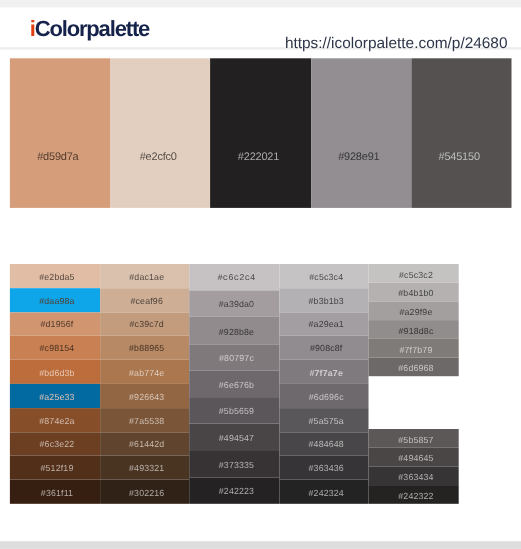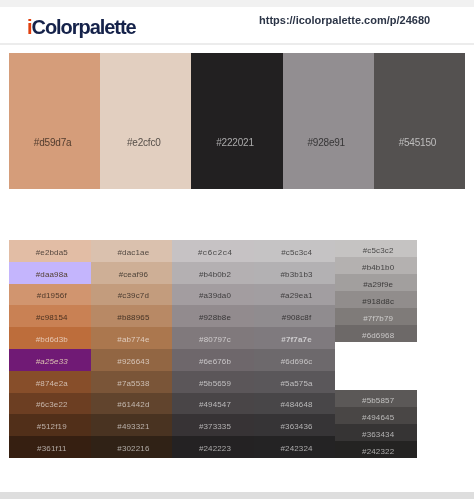--- a/index.html
+++ b/index.html
@@ -37,26 +37,25 @@
     line-height: 20px;
     font-weight: bold;
     letter-spacing: -1.05px;
     color: #15224a;
     white-space: nowrap;
   }
   #logo .i { color: #e0400f; }
   #url {
     position: absolute;
     left: 259px;
-    top: 8px;
-    font-size: 11px;
+    top: 27px;
+    font-size: 14px;
     line-height: 11px;
     color: #2c3547;
     white-space: nowrap;
-    font-weight: bold;
   }
   
   #band {
     position: absolute;
     left: 9px;
     top: 53px;
     width: 456px;
     height: 136px;
     display: flex;
   }
@@ -146,33 +145,33 @@
       <div class="band-sw" style="background: rgb(84, 81, 80);">
         <div class="band-label" style="color: rgb(190, 189, 189);">#545150</div>
       </div>
     </div>
 
   <div id="grid">
       <div class="gcol">
         <div class="gcell" style="background: rgb(226, 189, 165);">
           <span style="color: rgb(86, 72, 63);">#e2bda5</span>
         </div>
-        <div class="gcell" style="background: #c4b5fd;">
+        <div class="gcell" style="background: #0ea5e9;">
           <span style="color: rgb(83, 64, 52);">#daa98a</span>
         </div>
         <div class="gcell" style="background: rgb(209, 149, 111);">
           <span style="color: rgb(79, 57, 42);">#d1956f</span>
         </div>
         <div class="gcell" style="background: rgb(201, 129, 84);">
           <span style="color: rgb(76, 49, 32);">#c98154</span>
         </div>
         <div class="gcell" style="background: rgb(189, 109, 59);">
           <span style="color: rgb(230, 200, 181);">#bd6d3b</span>
         </div>
-        <div class="gcell" style="background: #701a75; font-style: italic;">
+        <div class="gcell" style="background: #0369a1;">
           <span style="color: rgb(220, 194, 177);">#a25e33</span>
         </div>
         <div class="gcell" style="background: rgb(135, 78, 42);">
           <span style="color: rgb(209, 188, 174);">#874e2a</span>
         </div>
         <div class="gcell" style="background: rgb(108, 62, 34);">
           <span style="color: rgb(199, 182, 171);">#6c3e22</span>
         </div>
         <div class="gcell" style="background: rgb(81, 47, 25);">
           <span style="color: rgb(189, 176, 168);">#512f19</span>
@@ -210,23 +209,20 @@
           <span style="color: rgb(186, 177, 171);">#493321</span>
         </div>
         <div class="gcell" style="background: rgb(48, 34, 22);">
           <span style="color: rgb(176, 171, 166);">#302216</span>
         </div>
       </div>
       <div class="gcol">
         <div class="gcell" style="background: rgb(198, 194, 196); font-family: Liberation Mono, monospace;">
           <span style="color: rgb(75, 74, 74);">#c6c2c4</span>
         </div>
-        <div class="gcell" style="background: rgb(180, 176, 178);">
-          <span style="color: rgb(68, 67, 68);">#b4b0b2</span>
-        </div>
         <div class="gcell" style="background: rgb(163, 157, 160);">
           <span style="color: rgb(62, 60, 61);">#a39da0</span>
         </div>
         <div class="gcell" style="background: rgb(146, 139, 142);">
           <span style="color: rgb(55, 53, 54);">#928b8e</span>
         </div>
         <div class="gcell" style="background: rgb(128, 121, 124);">
           <span style="color: rgb(207, 204, 205);">#80797c</span>
         </div>
         <div class="gcell" style="background: rgb(110, 103, 107);">

